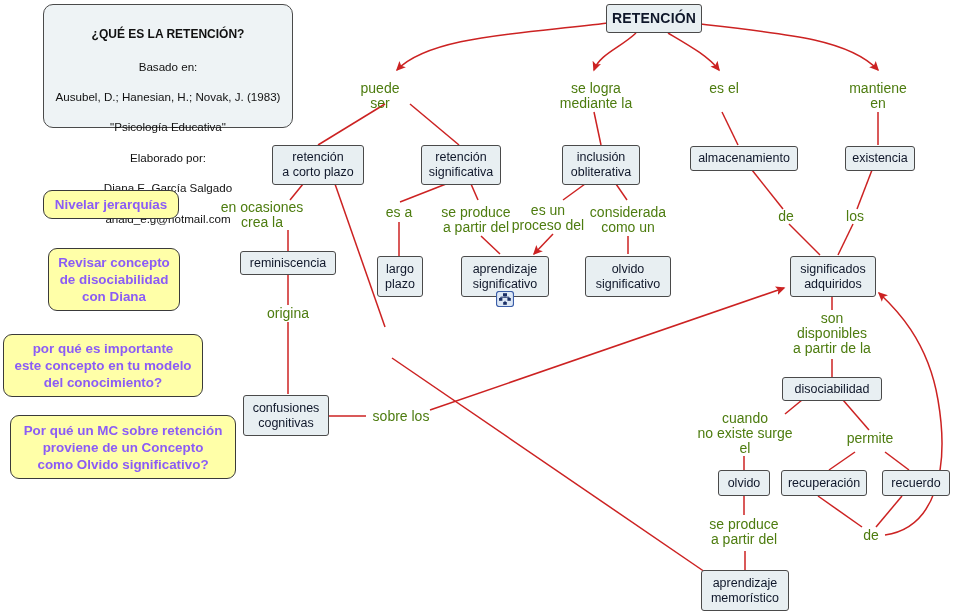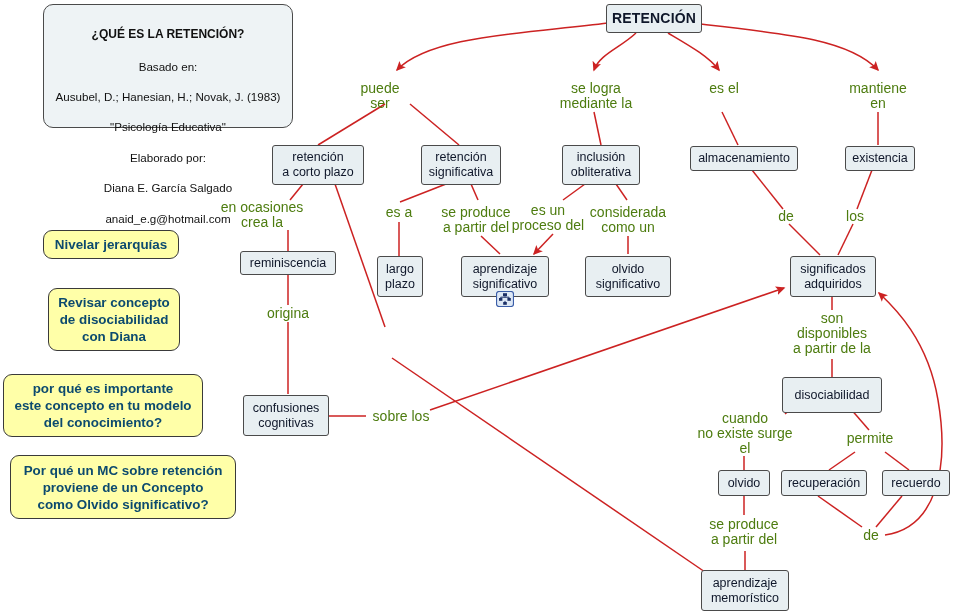--- a/index.html
+++ b/index.html
@@ -59,32 +59,31 @@
     background: transparent;
     z-index: 2;
     transform: translateX(-50%);
   }
   .note {
     position: absolute;
     box-sizing: border-box;
     background: #ffffa8;
     border: 1.3px solid #3a3a3a;
     border-radius: 9px;
-    color: #0c4a6e;
+    color: #8b5cf6;
     font-weight: bold;
     font-size: 13.4px;
     line-height: 17px;
     text-align: center;
     display: flex;
     align-items: center;
     justify-content: center;
     padding: 3px 8px;
     white-space: pre-line;
     z-index: 3;
-    margin-top: 40px;
   }
   .header-box {
     position: absolute;
     box-sizing: border-box;
     background: #eef3f5;
     border: 1.4px solid #4a4a4a;
     border-radius: 10px;
     color: #111111;
     font-size: 11.6px;
     line-height: 15.2px;
@@ -251,21 +250,21 @@
       <rect x="7" y="2.2" width="4" height="3" fill="#1b2f66"></rect>
       <rect x="3" y="7" width="3.4" height="2.8" fill="#1b2f66"></rect>
       <rect x="11.4" y="7" width="3.4" height="2.8" fill="#1b2f66"></rect>
       <rect x="7.2" y="11" width="3.6" height="2.8" fill="#1b2f66"></rect>
       <path d="M9,5.4 L9,6.4 M4.7,6.9 L4.7,6.2 L13.1,6.2 L13.1,6.9 M9,9.9 L9,11" stroke="#1b2f66" stroke-width="1" fill="none"></path>
     </svg>
   </div>
 
   <div class="node" style="left:243px; top:395px; width:86px; height:41px;">confusiones
 cognitivas</div>
-  <div class="node" style="left:782px; top:377px; width:100px; height:36px;">disociabilidad</div>
+  <div class="node" style="left:782px; top:377px; width:100px; height:24px;">disociabilidad</div>
   <div class="node" style="left:718px; top:470px; width:52px; height:26px;">olvido</div>
   <div class="node" style="left:781px; top:470px; width:86px; height:26px;">recuperación</div>
   <div class="node" style="left:882px; top:470px; width:68px; height:26px;">recuerdo</div>
   <div class="node" style="left:701px; top:570px; width:88px; height:41px;">aprendizaje
 memorístico</div>
 
   <div class="linklabel" style="left:380px; top:81px;">puede
 ser</div>
   <div class="linklabel" style="left:596px; top:81px;">se logra
 mediante la</div>

